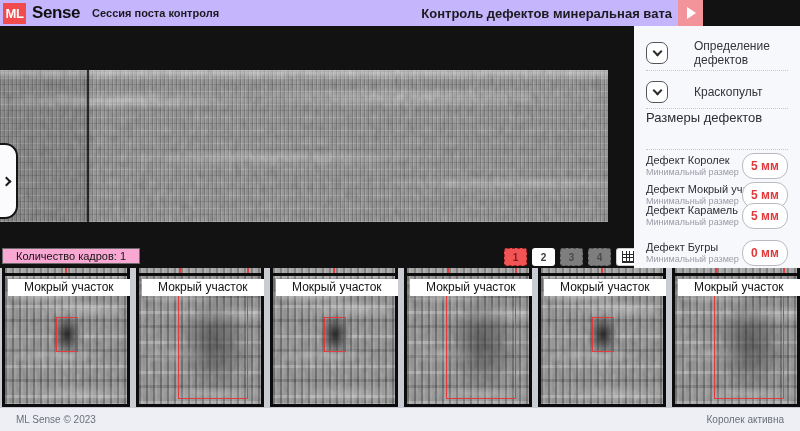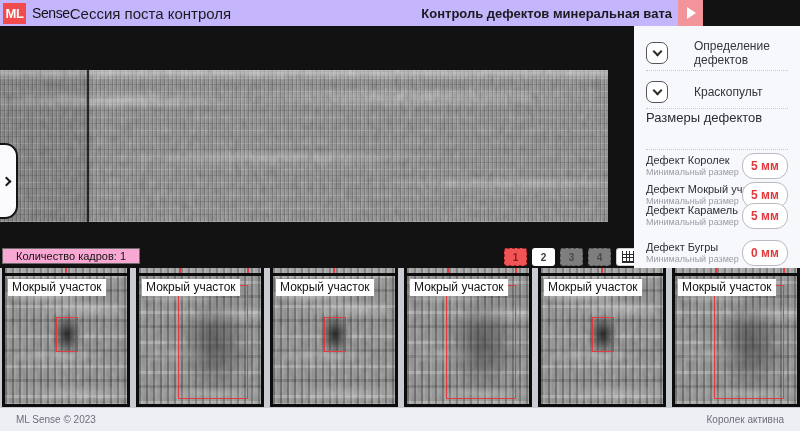--- a/index.html
+++ b/index.html
@@ -4,22 +4,22 @@
 <style>
   *{margin:0;padding:0;box-sizing:border-box}
   html,body{width:800px;height:431px}
   body{font-family:"Liberation Sans",sans-serif;position:relative;overflow:hidden;background:#121212}
   .app{position:absolute;left:0;top:0;width:800px;height:431px}
 
   
   .header{position:absolute;left:0;top:0;width:703px;height:26px;background:#c4b5fd;display:flex;align-items:center;z-index:6}
   .logo{display:flex;align-items:center;gap:6px;padding-left:3px}
   .logo-ml{width:23px;height:21px;background:#f14b4e;color:#fff;font-weight:700;font-size:13px;display:flex;align-items:center;justify-content:center;letter-spacing:-.5px}
-  .logo-sense{font-size:14px;font-weight:400;color:#101010;letter-spacing:-.4px}
-  .session-title{font-size:15px;font-weight:400;color:#1b1b1f}
+  .logo-sense{font-size:17px;font-weight:700;color:#101010;letter-spacing:-.4px}
+  .session-title{margin-left:12px;font-size:11px;font-weight:700;color:#1b1b1f}
   .spacer{flex:1}
   .control-title{font-size:13px;font-weight:700;color:#1b1b1f;margin-right:6px}
   .start-btn{width:25px;height:26px;background:#f2949a;border:none;display:flex;align-items:center;justify-content:center;cursor:pointer}
   .play-icon{width:0;height:0;border-left:9px solid #fff;border-top:6px solid transparent;border-bottom:6px solid transparent;margin-left:2px}
 
   
   .stage{position:absolute;left:0;top:26px;width:634px;height:242px;background:#121212;overflow:hidden}
   .conveyor{position:absolute;left:0;top:44px;width:608px;height:152px;overflow:hidden;
     background-color:#adadad;
     background-image:
@@ -76,21 +76,21 @@
   .thumb-img{position:absolute;left:0;top:0;right:0;bottom:0;overflow:hidden;
     background-color:#a9a9a9;
     background-image:
       radial-gradient(70px 14px at 30% 14%,rgba(255,255,255,.55),rgba(255,255,255,0) 70%),
       radial-gradient(90px 14px at 75% 30%,rgba(255,255,255,.35),rgba(255,255,255,0) 70%),
       radial-gradient(80px 12px at 40% 62%,rgba(255,255,255,.35),rgba(255,255,255,0) 70%),
       radial-gradient(90px 14px at 60% 92%,rgba(255,255,255,.30),rgba(255,255,255,0) 70%),
       repeating-linear-gradient(90deg,rgba(0,0,0,.24) 0 2px,rgba(255,255,255,.12) 2px 4px,rgba(0,0,0,0) 4px 7px),
       repeating-linear-gradient(0deg,rgba(255,255,255,.32) 0 3px,rgba(255,255,255,0) 3px 16px,rgba(0,0,0,.15) 16px 19px,rgba(0,0,0,0) 19px 30px)}
   .thumb:nth-child(odd) .thumb-img{background-position:0 0,-8px -5px,0 0,0 0,0 0,-3px -6px,0 -4px}
-  .thumb-label{position:absolute;left:3px;top:3px;background:#fff;color:#131313;font-size:12px;line-height:17px;padding:0 4px;z-index:3;white-space:nowrap}
+  .thumb-label{position:absolute;left:3px;top:3px;background:#fff;color:#131313;font-size:12px;line-height:17px;padding:0 16px;z-index:3;white-space:nowrap}
   .bbox{position:absolute;border:1.5px solid #e23b3e;z-index:2}
   .bbox.small{left:51px;top:41px;width:22px;height:35px}
   .bbox.large{left:39px;top:9px;width:70px;height:114px}
   .blob{position:absolute;z-index:1}
   .blob.small{left:48px;top:38px;width:28px;height:41px;background:radial-gradient(closest-side,rgba(25,25,25,.92),rgba(55,55,55,.5) 58%,rgba(90,90,90,0));filter:blur(1px)}
   .blob.large{left:40px;top:18px;width:70px;height:102px;background:radial-gradient(closest-side,rgba(40,40,40,.55),rgba(70,70,70,.3) 60%,rgba(90,90,90,0));filter:blur(3px)}
 
   
   .footer{position:absolute;left:0;top:408px;width:800px;height:23px;background:#edeff5;display:flex;align-items:center;justify-content:space-between;padding:0 16px;font-size:10px;color:#6b6f7a;z-index:6}
 </style>

